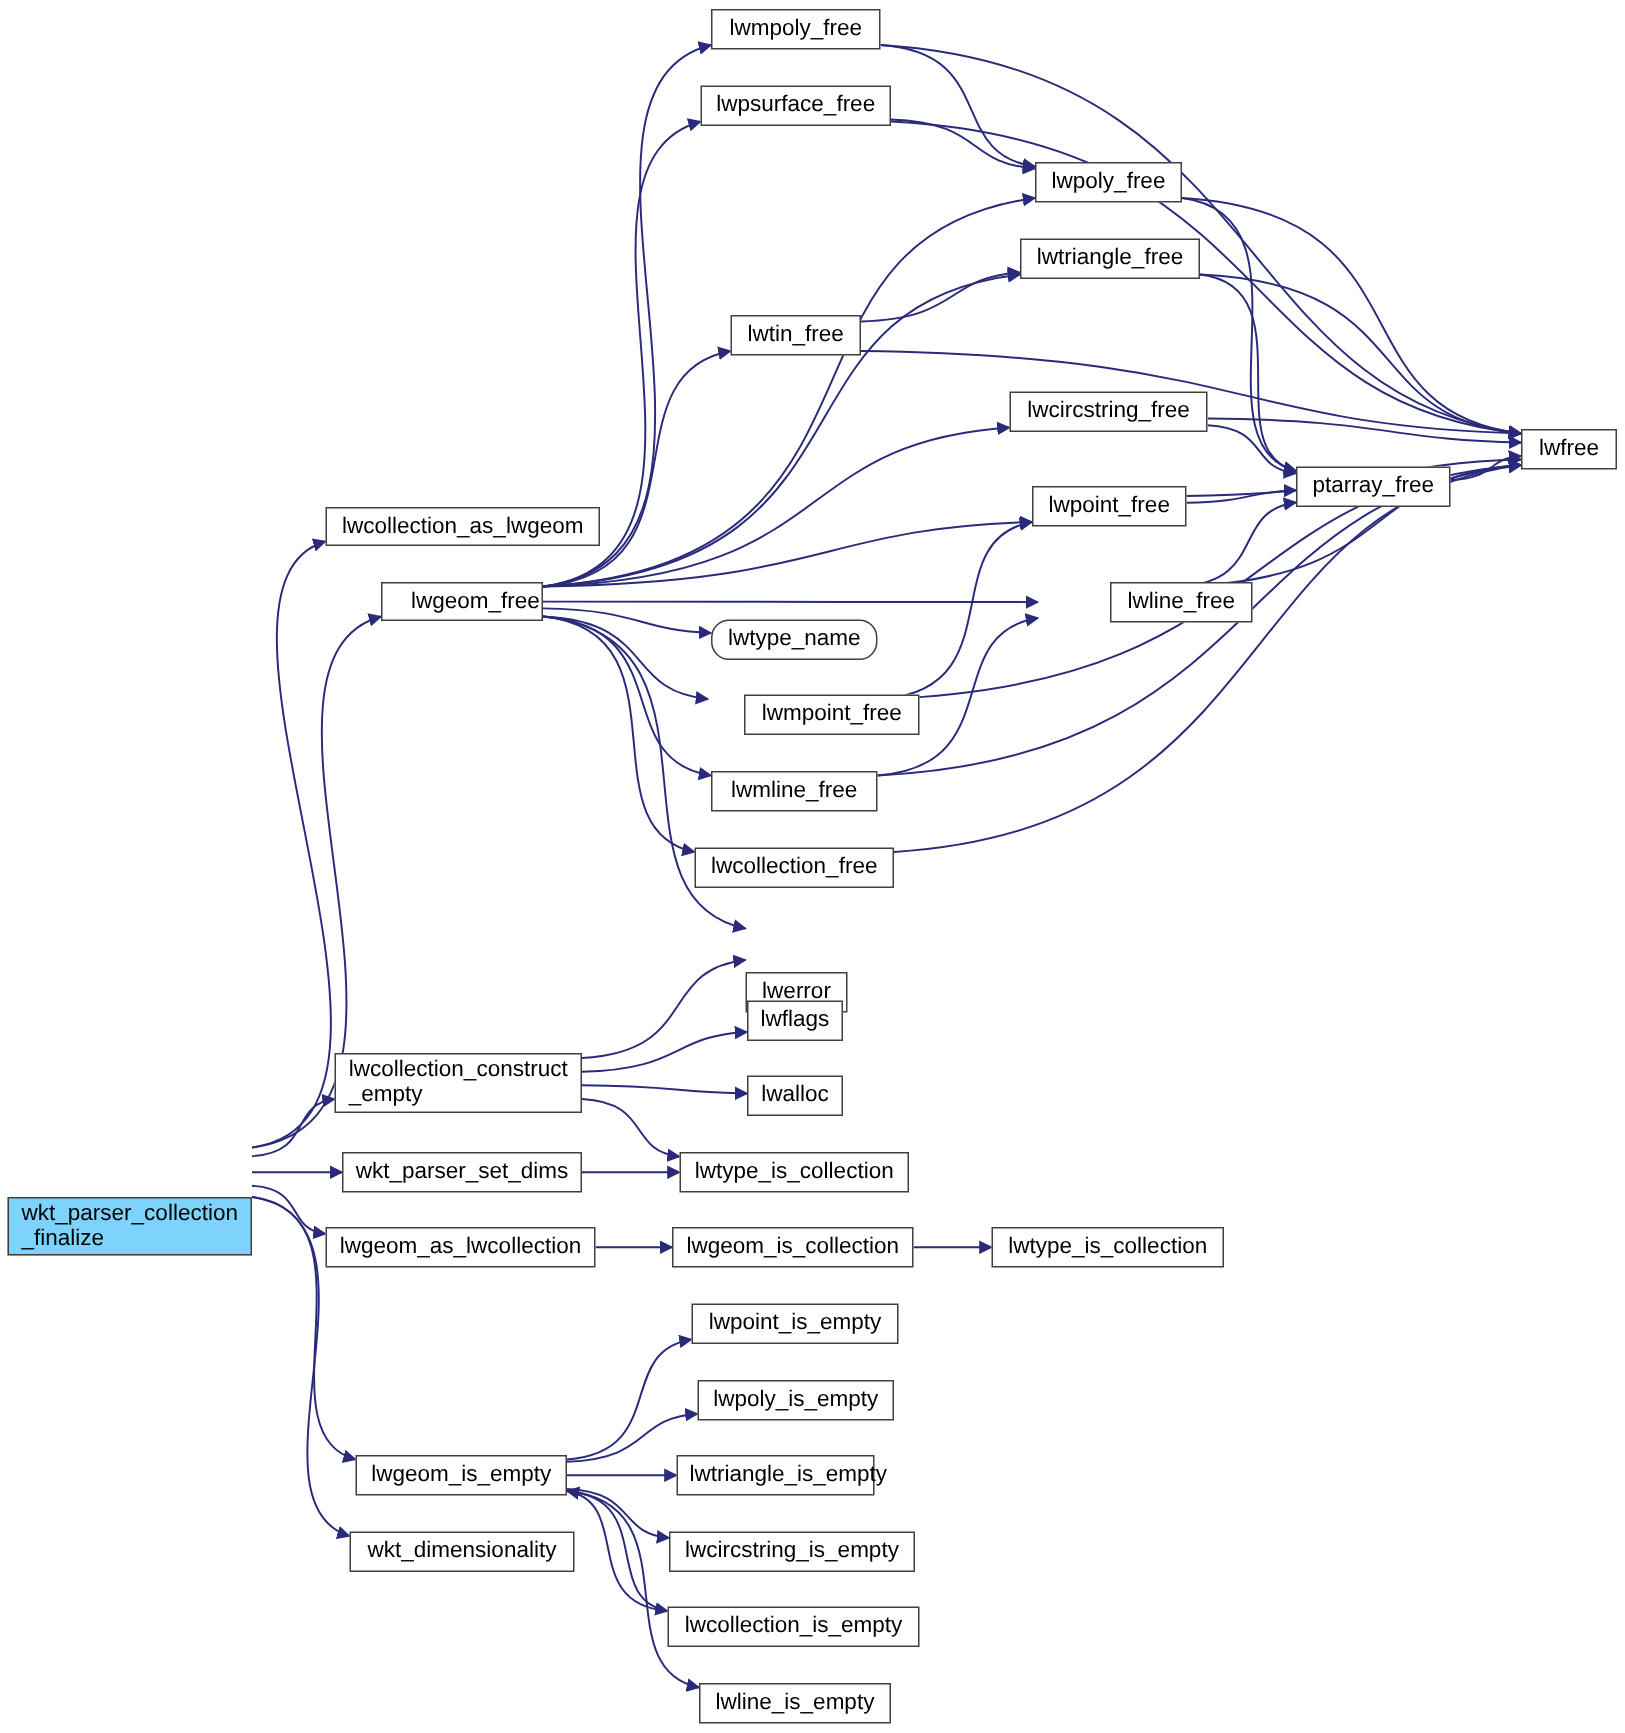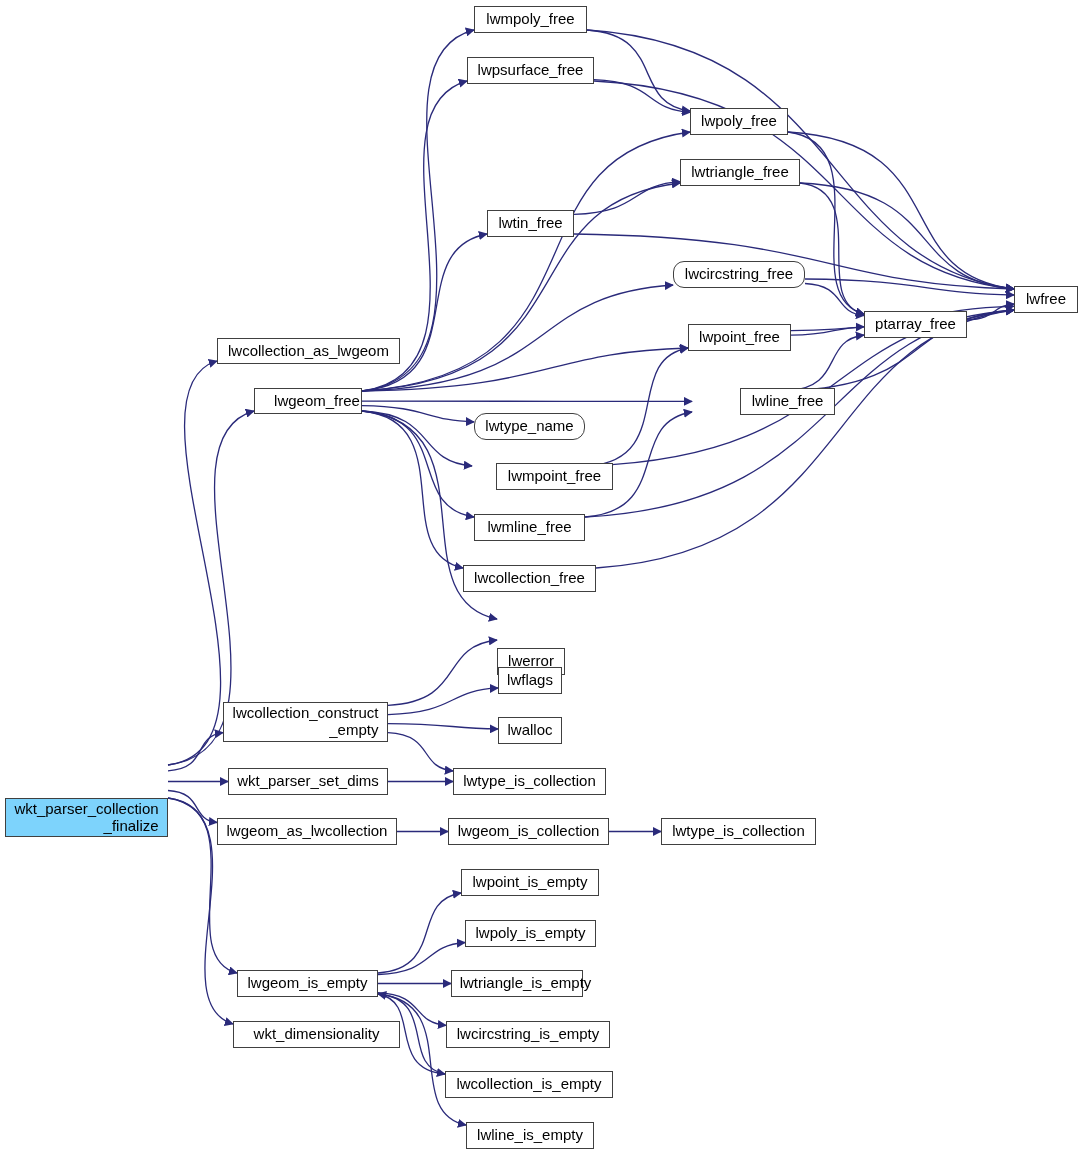--- a/index.html
+++ b/index.html
@@ -26,21 +26,21 @@
     position: absolute;
     box-sizing: border-box;
     border: 1px solid #404040;
     background: #ffffff;
     color: #000000;
     font-size: 15px;
     line-height: 1.12;
     display: flex;
     align-items: center;
     justify-content: center;
-    text-align: right;
+    text-align: left;
     white-space: pre-line;
     z-index: 5;
   }
   .node.root {
     background: #7dd3fc;
     border: 1px solid #404040;
     margin-top: 36px;
   }
 </style>
 </head>
@@ -115,21 +115,21 @@
   <div id="node-layer">
       <div class="node root" style="left: 5px; top: 762px; width: 163px; height: 39px;">wkt_parser_collection
 _finalize</div>
       <div class="node" style="left: 217px; top: 338px; width: 183px; height: 26px;">lwcollection_as_lwgeom</div>
       <div class="node" style="left: 254px; top: 388px; width: 108px; height: 26px; padding-left: 18px;">lwgeom_free</div>
       <div class="node" style="left: 474px; top: 6px; width: 113px; height: 27px;">lwmpoly_free</div>
       <div class="node" style="left: 467px; top: 57px; width: 127px; height: 27px;">lwpsurface_free</div>
       <div class="node" style="left: 690px; top: 108px; width: 98px; height: 27px;">lwpoly_free</div>
       <div class="node" style="left: 680px; top: 159px; width: 120px; height: 27px;">lwtriangle_free</div>
       <div class="node" style="left: 487px; top: 210px; width: 87px; height: 27px;">lwtin_free</div>
-      <div class="node" style="left: 673px; top: 261px; width: 132px; height: 27px; border-radius: 11px;">lwcircstring_free</div>
+      <div class="node" style="left: 673px; top: 261px; width: 132px; height: 27px;">lwcircstring_free</div>
       <div class="node" style="left: 1014px; top: 286px; width: 64px; height: 27px;">lwfree</div>
       <div class="node" style="left: 864px; top: 311px; width: 103px; height: 27px;">ptarray_free</div>
       <div class="node" style="left: 688px; top: 324px; width: 103px; height: 27px;">lwpoint_free</div>
       <div class="node" style="left: 692px; top: 388px; width: 95px; height: 27px; margin-left: 48px;">lwline_free</div>
       <div class="node" style="left: 474px; top: 413px; width: 111px; height: 27px; border-radius: 12px;">lwtype_name</div>
       <div class="node" style="left: 496px; top: 463px; width: 117px; height: 27px;">lwmpoint_free</div>
       <div class="node" style="left: 474px; top: 514px; width: 111px; height: 27px;">lwmline_free</div>
       <div class="node" style="left: 463px; top: 565px; width: 133px; height: 27px;">lwcollection_free</div>
       <div class="node" style="left: 497px; top: 648px; width: 68px; height: 27px;">lwerror</div>
       <div class="node" style="left: 498px; top: 667px; width: 64px; height: 27px;">lwflags</div>
@@ -139,17 +139,17 @@
       <div class="node" style="left: 228px; top: 768px; width: 160px; height: 27px;">wkt_parser_set_dims</div>
       <div class="node" style="left: 453px; top: 768px; width: 153px; height: 27px;">lwtype_is_collection</div>
       <div class="node" style="left: 217px; top: 818px; width: 180px; height: 27px;">lwgeom_as_lwcollection</div>
       <div class="node" style="left: 448px; top: 818px; width: 161px; height: 27px;">lwgeom_is_collection</div>
       <div class="node" style="left: 661px; top: 818px; width: 155px; height: 27px;">lwtype_is_collection</div>
       <div class="node" style="left: 461px; top: 869px; width: 138px; height: 27px;">lwpoint_is_empty</div>
       <div class="node" style="left: 465px; top: 920px; width: 131px; height: 27px;">lwpoly_is_empty</div>
       <div class="node" style="left: 237px; top: 970px; width: 141px; height: 27px;">lwgeom_is_empty</div>
       <div class="node" style="left: 451px; top: 970px; width: 132px; height: 27px; padding-left: 17px;">lwtriangle_is_empty</div>
       <div class="node" style="left: 446px; top: 1021px; width: 164px; height: 27px;">lwcircstring_is_empty</div>
-      <div class="node" style="left: 233px; top: 1021px; width: 167px; height: 27px;">wkt_dimensionality</div>
+      <div class="node" style="left: 233px; top: 1021px; width: 150px; height: 27px;">wkt_dimensionality</div>
       <div class="node" style="left: 445px; top: 1071px; width: 168px; height: 27px;">lwcollection_is_empty</div>
       <div class="node" style="left: 466px; top: 1122px; width: 128px; height: 27px;">lwline_is_empty</div>
     </div>
 </div>
 
 </body></html>

